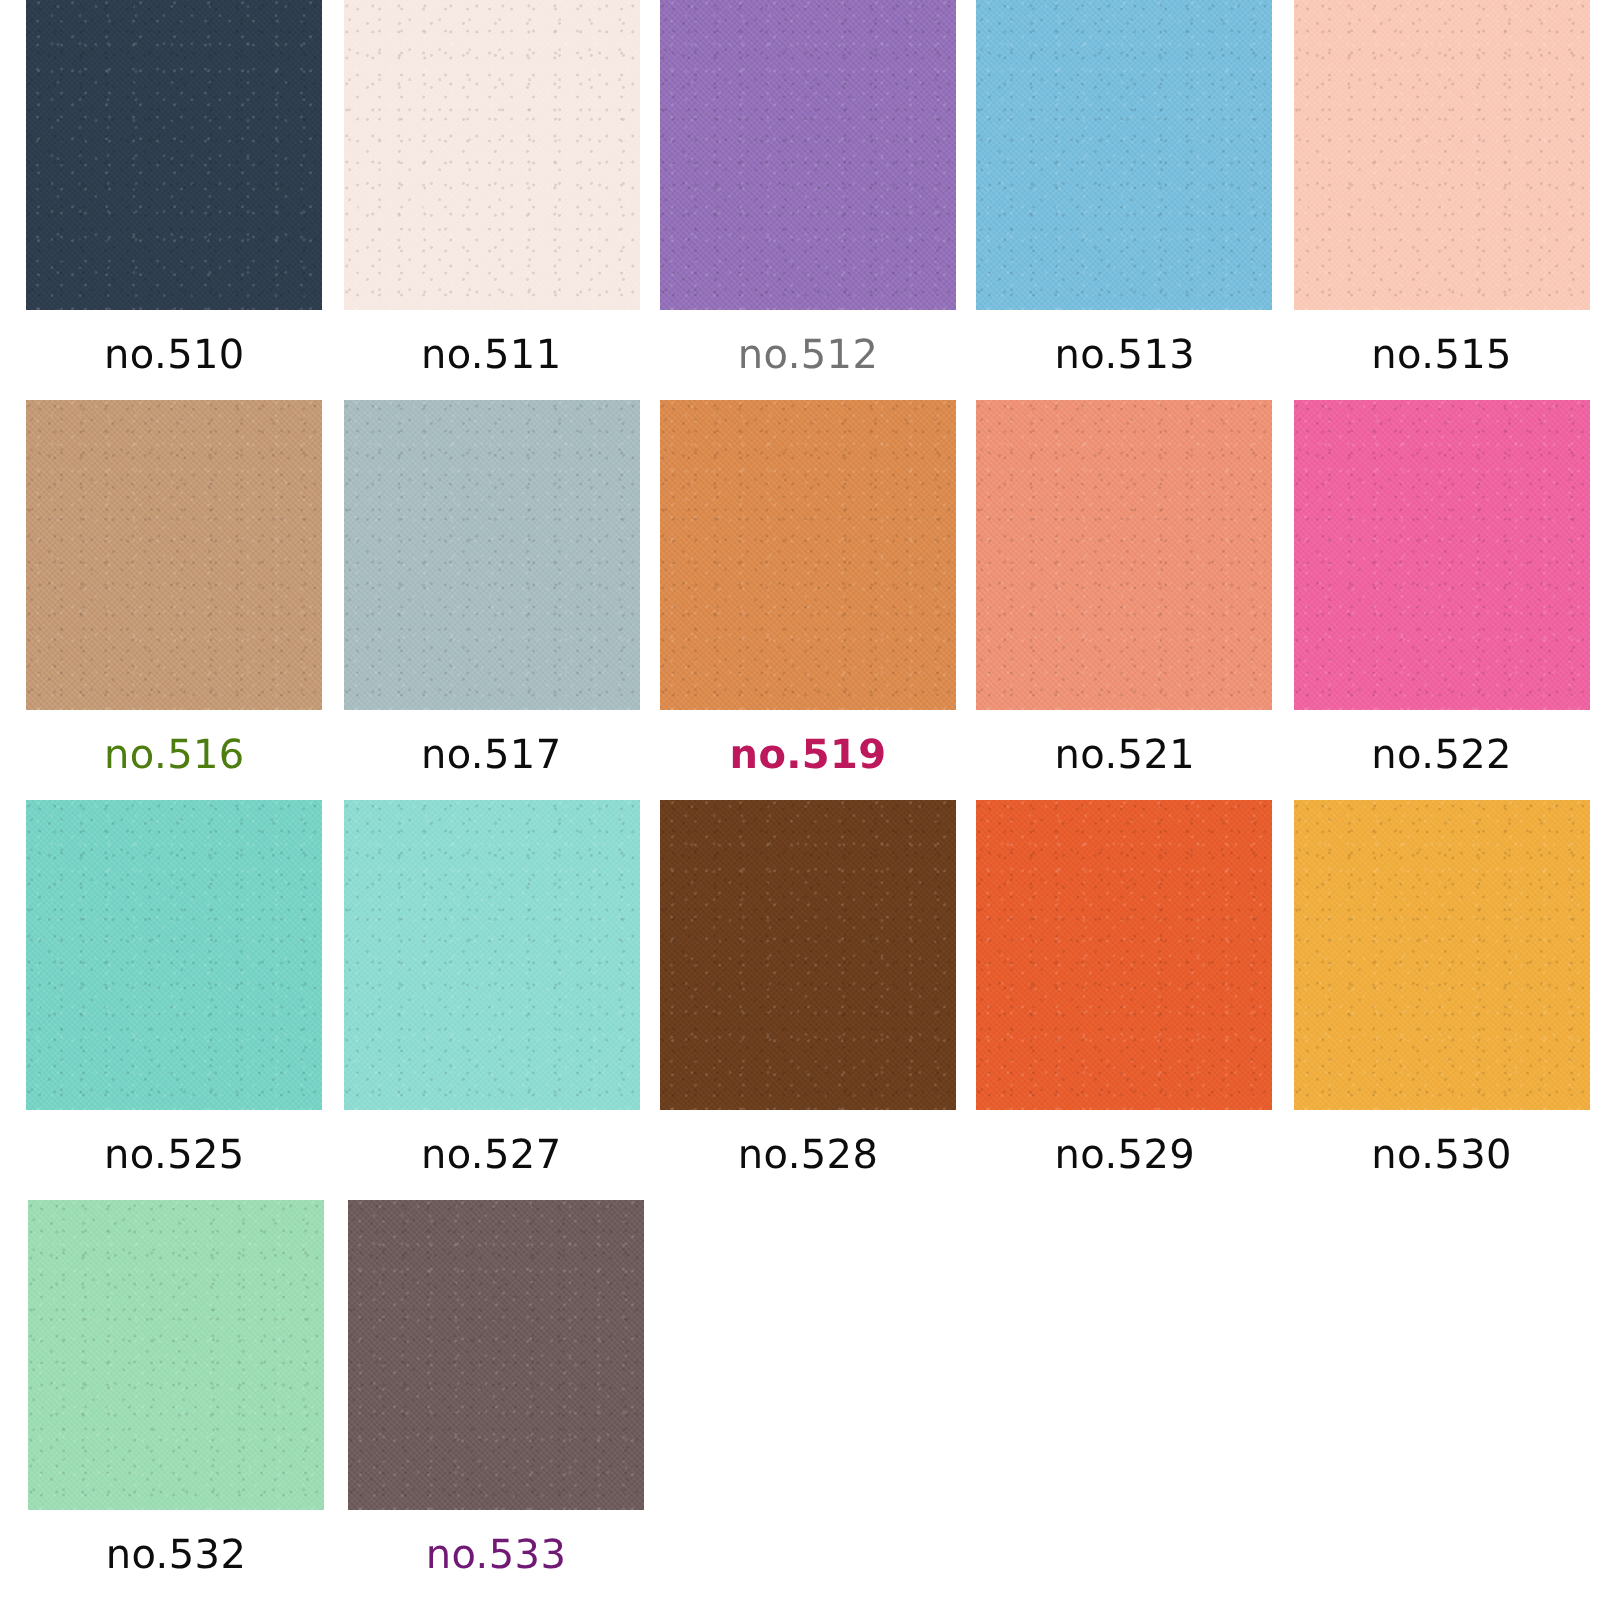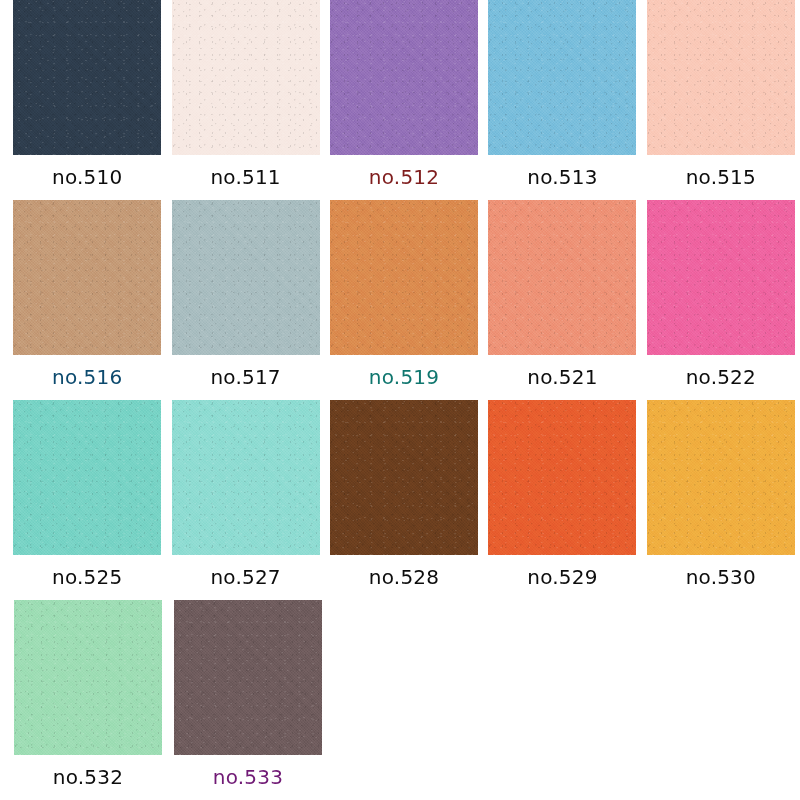--- a/index.html
+++ b/index.html
@@ -110,21 +110,21 @@
           <div class="grain"></div>
           <div class="speckle"></div>
         </div>
         <div class="swatch-label" style="color: rgb(13, 13, 13);">no.511</div>
       </div>
       <div class="swatch-cell">
         <div class="swatch-chip" style="background-color: rgb(147, 112, 184);">
           <div class="grain"></div>
           <div class="speckle"></div>
         </div>
-        <div class="swatch-label" style="color: #7f1d1d;">no.512</div>
+        <div class="swatch-label" style="color: #737373;">no.512</div>
       </div>
       <div class="swatch-cell">
         <div class="swatch-chip" style="background-color: rgb(121, 190, 220);">
           <div class="grain"></div>
           <div class="speckle"></div>
         </div>
         <div class="swatch-label" style="color: rgb(13, 13, 13);">no.513</div>
       </div>
       <div class="swatch-cell">
         <div class="swatch-chip" style="background-color: rgb(250, 201, 184);">
@@ -133,35 +133,35 @@
         </div>
         <div class="swatch-label" style="color: rgb(13, 13, 13);">no.515</div>
       </div>
     </div>
   <div class="swatch-row">
       <div class="swatch-cell">
         <div class="swatch-chip" style="background-color: rgb(196, 154, 118);">
           <div class="grain"></div>
           <div class="speckle"></div>
         </div>
-        <div class="swatch-label" style="color: #0c4a6e;">no.516</div>
+        <div class="swatch-label" style="color: #4d7c0f;">no.516</div>
       </div>
       <div class="swatch-cell">
         <div class="swatch-chip" style="background-color: rgb(168, 189, 192);">
           <div class="grain"></div>
           <div class="speckle"></div>
         </div>
         <div class="swatch-label" style="color: rgb(13, 13, 13);">no.517</div>
       </div>
       <div class="swatch-cell">
         <div class="swatch-chip" style="background-color: rgb(219, 138, 78);">
           <div class="grain"></div>
           <div class="speckle"></div>
         </div>
-        <div class="swatch-label" style="color: #0f766e;">no.519</div>
+        <div class="swatch-label" style="color: #be185d; font-weight: bold;">no.519</div>
       </div>
       <div class="swatch-cell">
         <div class="swatch-chip" style="background-color: rgb(238, 146, 118);">
           <div class="grain"></div>
           <div class="speckle"></div>
         </div>
         <div class="swatch-label" style="color: rgb(13, 13, 13);">no.521</div>
       </div>
       <div class="swatch-cell">
         <div class="swatch-chip" style="background-color: rgb(239, 99, 160);">

